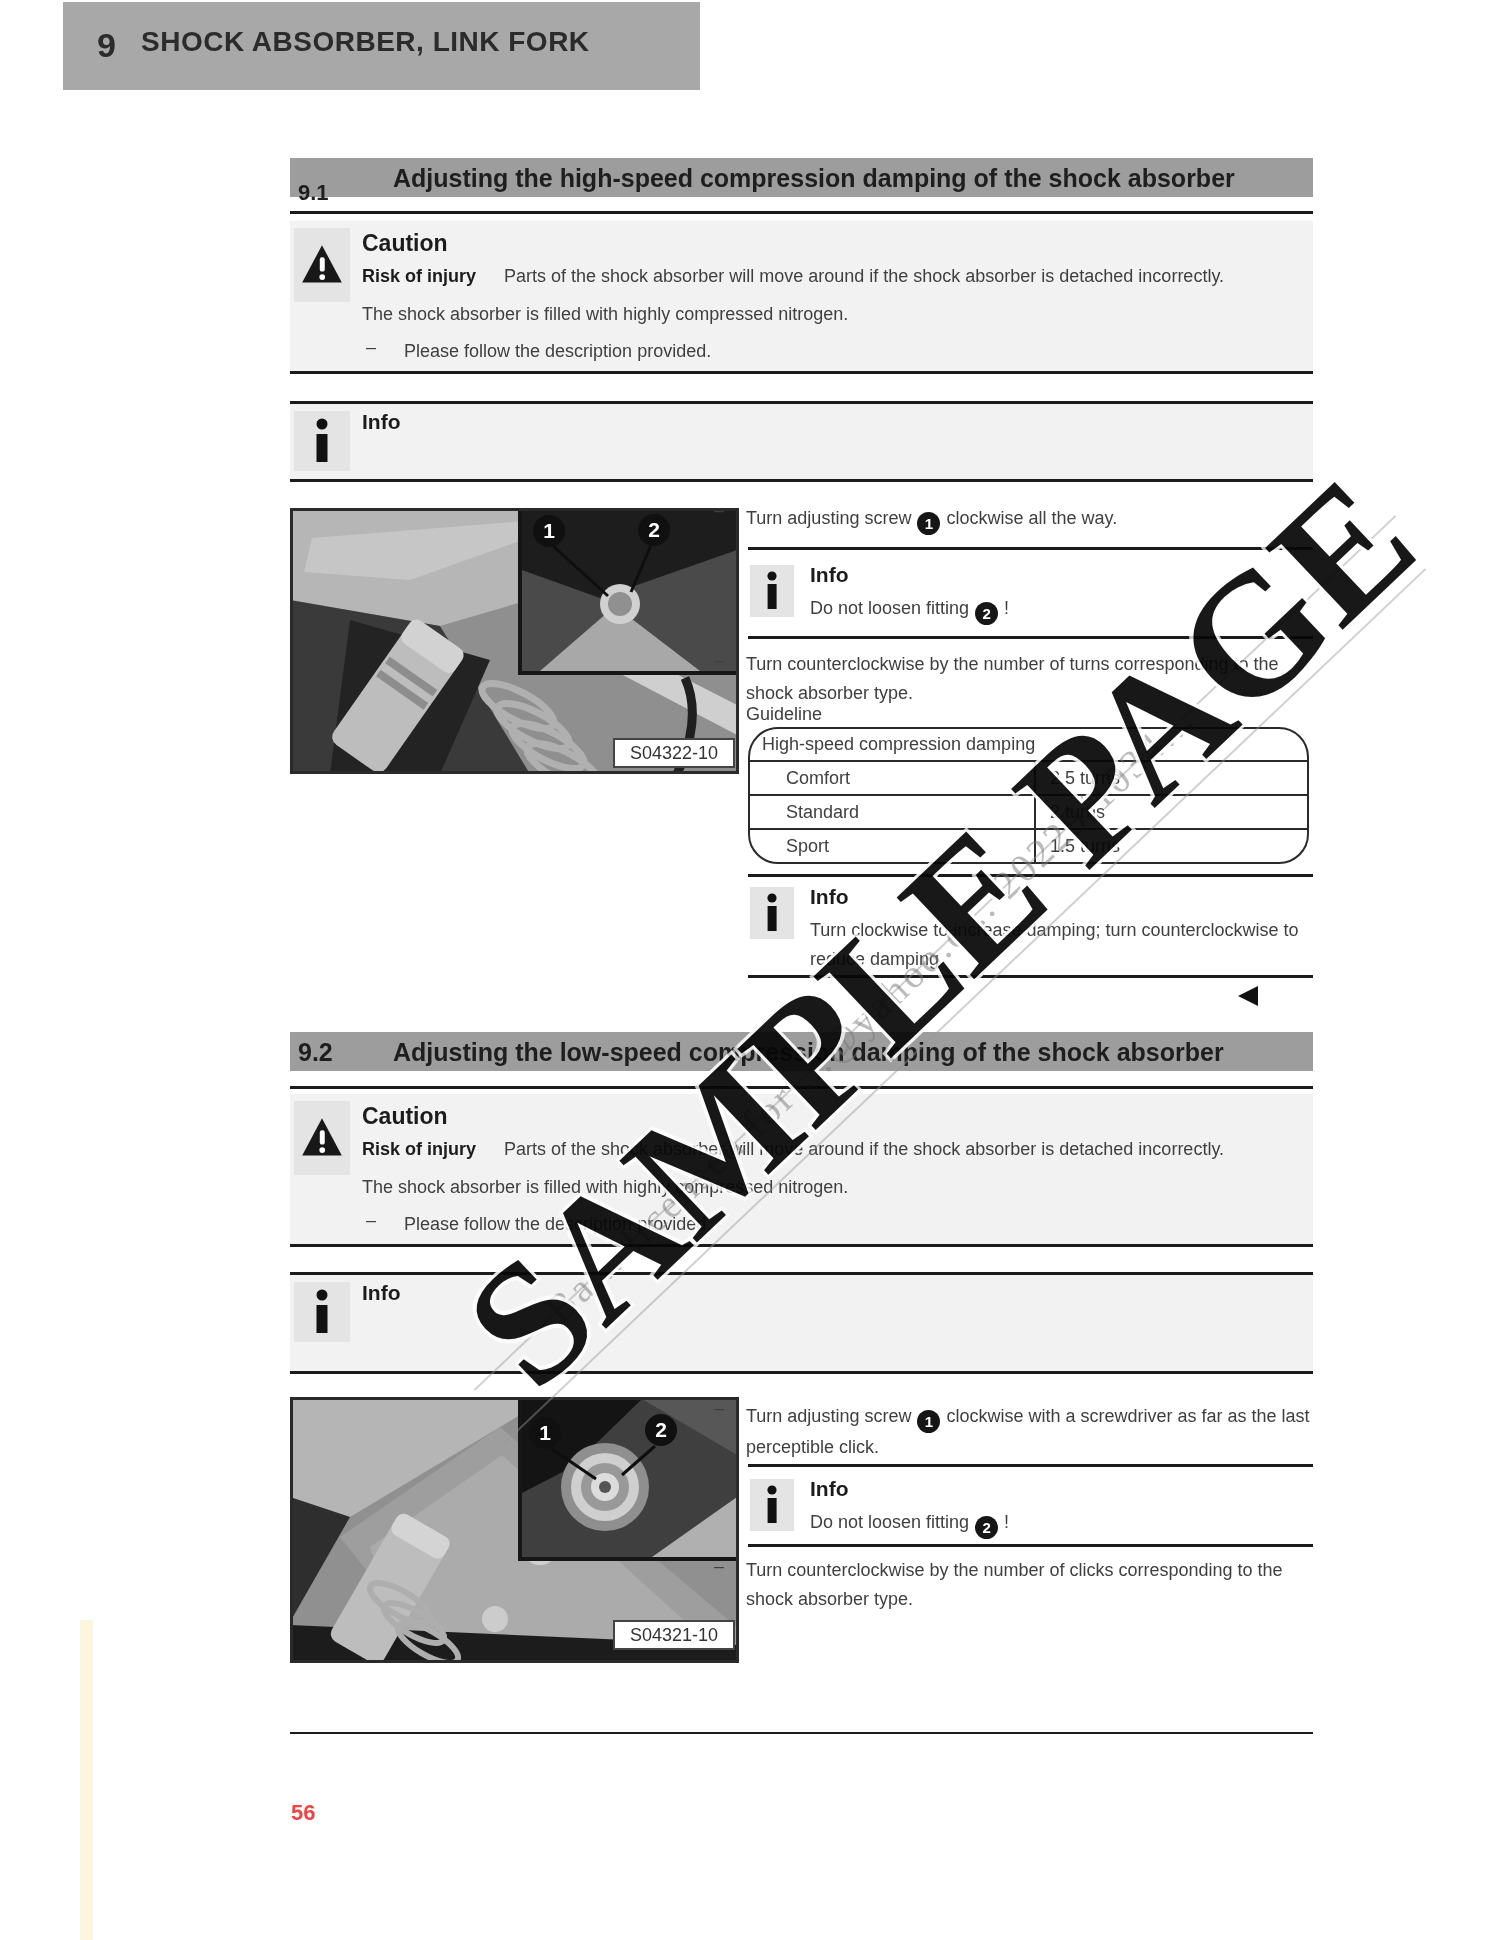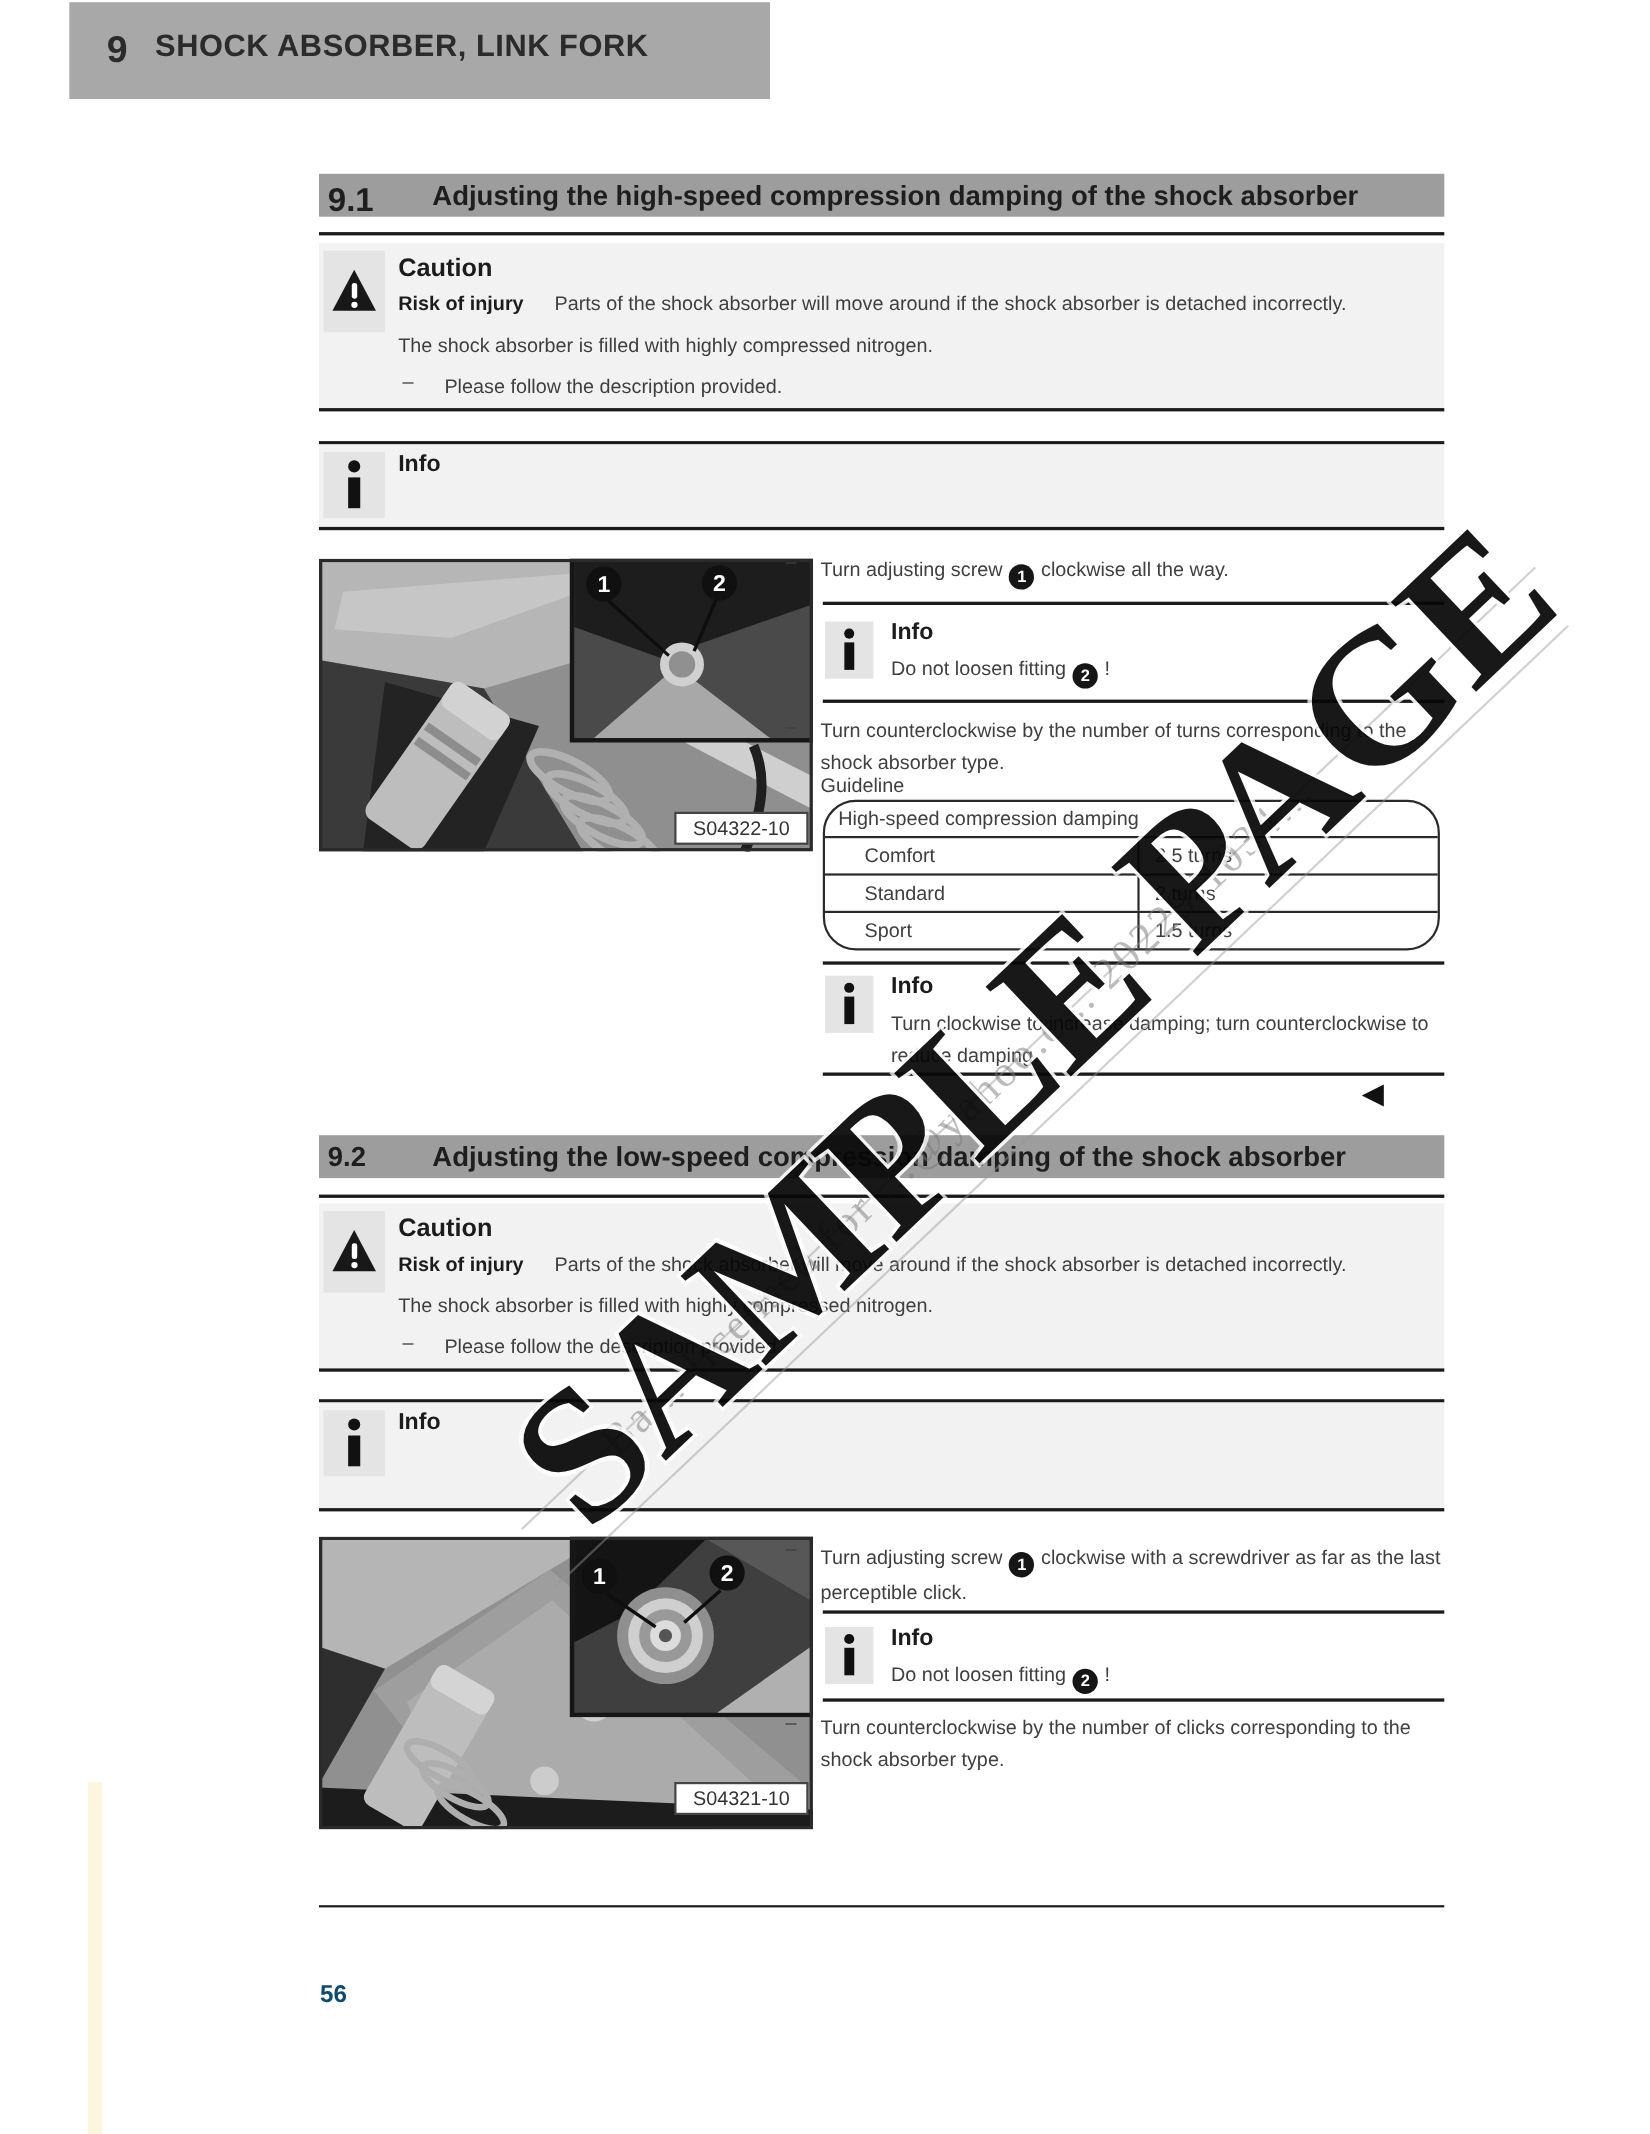--- a/index.html
+++ b/index.html
@@ -27,35 +27,35 @@
   .wm-line{position:absolute;border-top:2px solid rgba(150,150,150,0.45);transform:rotate(-43.5deg);}
   .wm-license{position:absolute;transform:rotate(-43.5deg);font-family:"Liberation Serif",serif;
       font-size:40px;letter-spacing:3px;color:rgba(120,120,120,0.5);text-align:center;z-index:8;}
   .wm-main{position:absolute;transform:rotate(-43.5deg);font-family:"Liberation Serif",serif;
       font-weight:bold;font-size:172px;color:#070707;opacity:0.93;text-align:center;z-index:9;
       white-space:nowrap;
       text-shadow:-3px -3px 0 rgba(255,255,255,.8),3px 3px 0 rgba(255,255,255,.8),
                   -3px 3px 0 rgba(255,255,255,.8),3px -3px 0 rgba(255,255,255,.8);}
   .marker-left{position:absolute;width:0;height:0;border-top:10px solid transparent;
       border-bottom:10px solid transparent;border-right:20px solid #111;}
-  .pagenum{position:absolute;font-size:22px;font-weight:bold;color:#0c4a6e;}
+  .pagenum{position:absolute;font-size:22px;font-weight:bold;color:#ef4444;}
   .cream{position:absolute;background:#fbf6dd;}
 </style>
 </head>
 <body>
 
 <div class="page">
 
   <div class="bar chapbar" style="left:63px;top:2px;width:637px;height:88px;">
     <span class="abs" style="left:34px;top:24px;font-size:34px;">9</span>
     <span class="abs" style="left:78px;top:24px;font-size:28px;letter-spacing:0.5px;">SHOCK ABSORBER, LINK FORK</span>
   </div>
 
   <div class="bar" style="left:290px;top:158px;width:1023px;height:39px;">
-    <span class="abs" style="left:8px;top:8px;font-size:30px;">9.1</span>
+    <span class="abs" style="left:8px;top:22px;font-size:22px;">9.1</span>
     <span class="abs" style="left:103px;top:6px;font-size:25px;">Adjusting the high-speed compression damping of the shock absorber</span>
   </div>
 
   <div class="rule" style="left:290px;top:211px;width:1023px;"></div>
 
   <div class="band" style="left:290px;top:221px;width:1023px;height:150px;"></div>
   <div class="iconbox" style="left:294px;top:228px;width:56px;height:74px;">
     <svg width="44" height="44" viewBox="0 0 40 40">
         <path d="M20 2 L38 36 H2 Z" fill="#181818"></path>
         <rect x="18" y="13" width="4.5" height="13" rx="2" fill="#fff"></rect>

